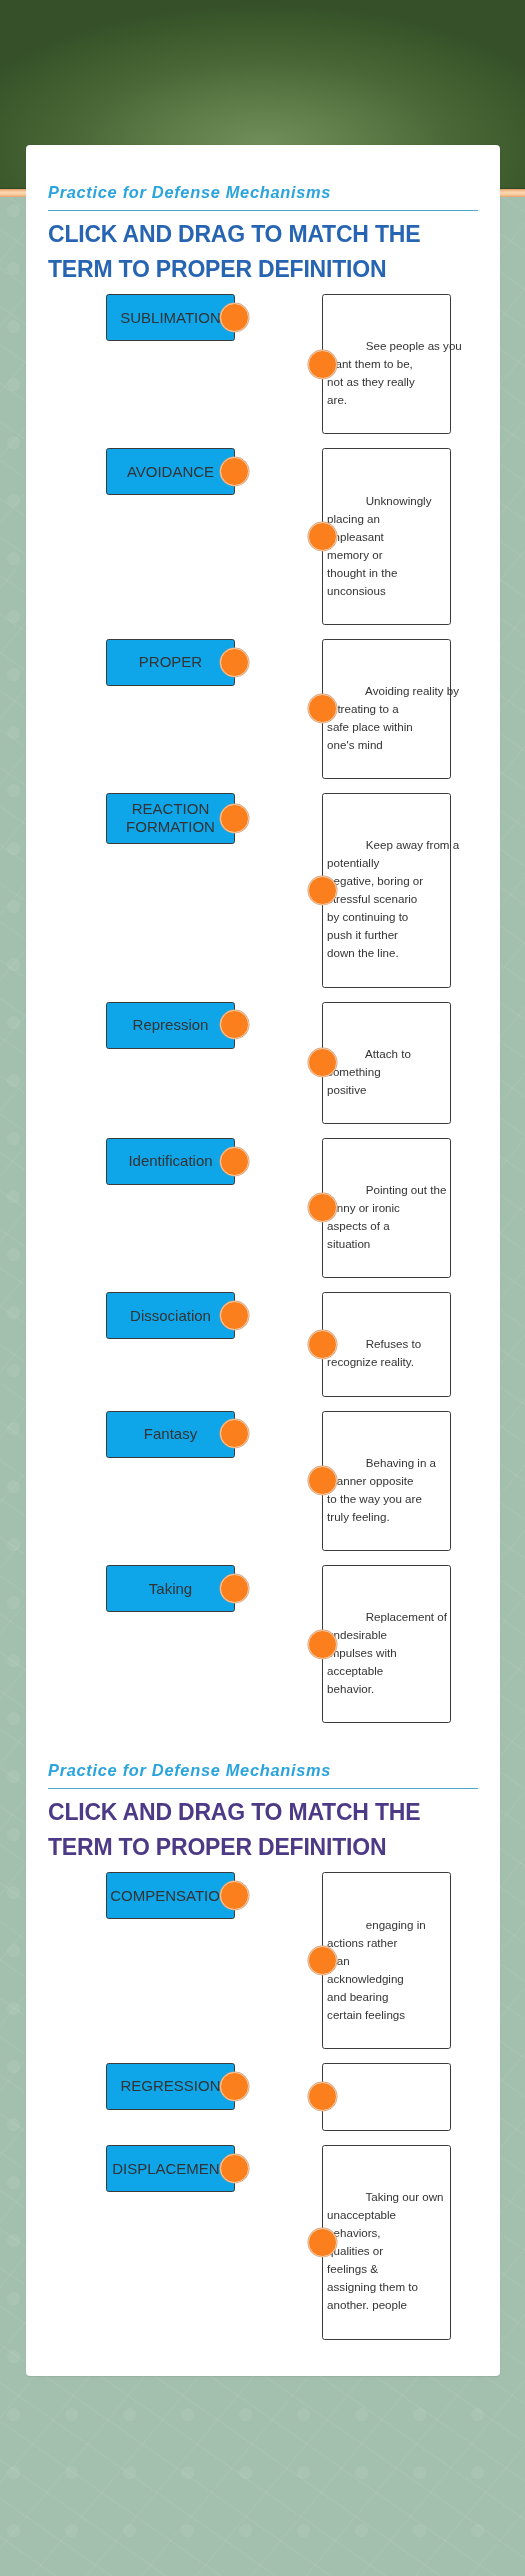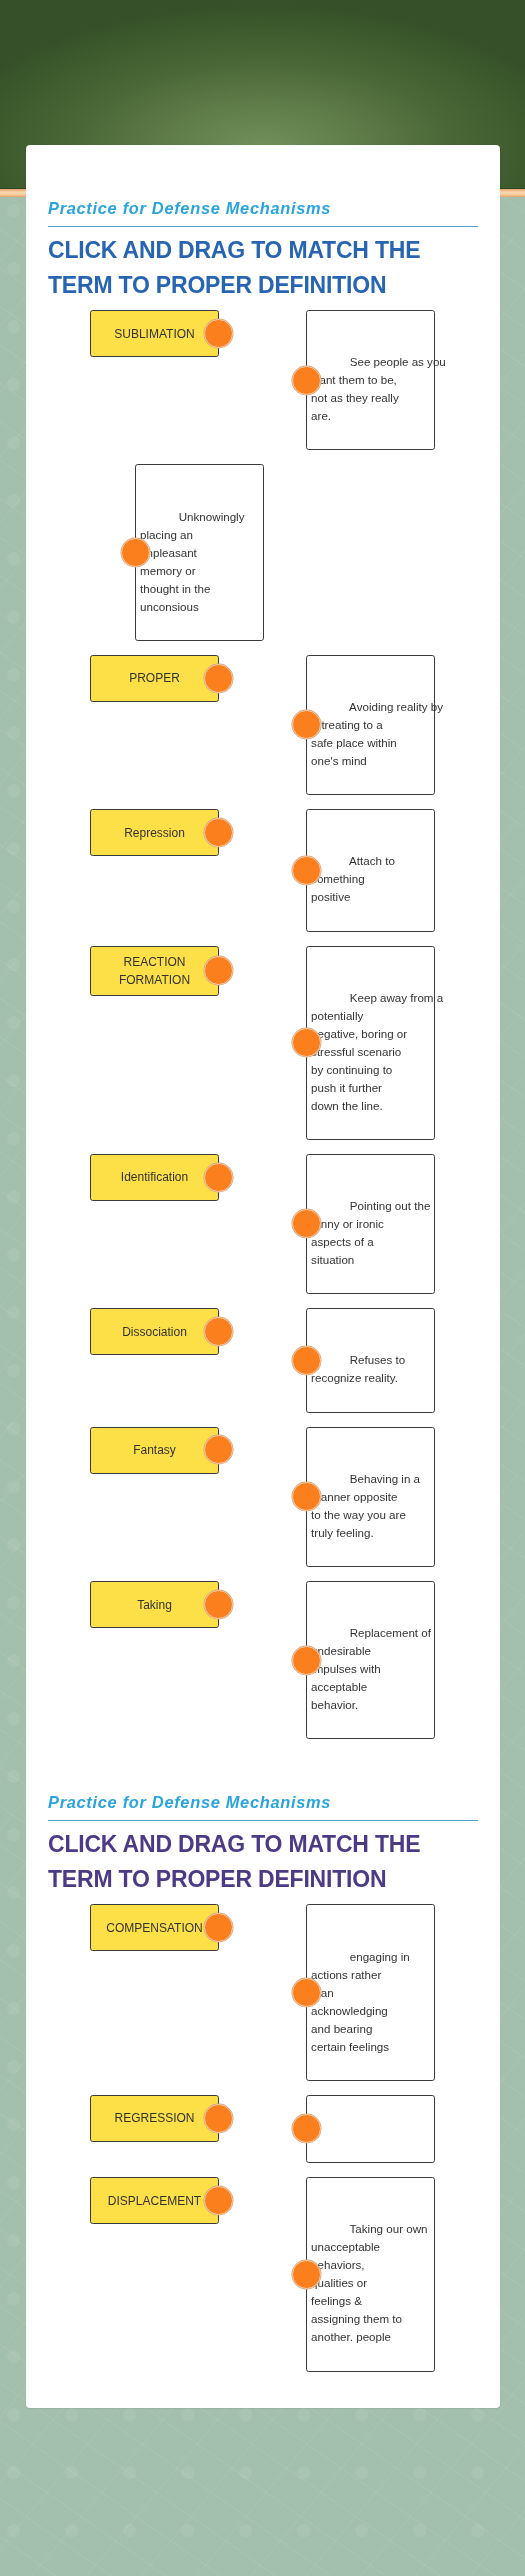--- a/index.html
+++ b/index.html
@@ -24,46 +24,46 @@
         radial-gradient(circle at 13.7px 13.7px, rgba(255,255,255,0.07) 0 6.2px, transparent 6.8px);
       background-size: auto, auto, 58px 58px;
     }
 
     .card {
       position: absolute; left: 26px; top: 145px; width: 474px;
       background: #ffffff; border-radius: 4.1px;
       padding-bottom: 36px;
       box-shadow: 0 0.7px 1.4px rgba(0,0,0,0.08);
     }
-    .section { padding: 53px 22px 0 22px; }
+    .section { padding: 37px 22px 0 22px; }
     .subtitle {
       height: 20.5px; line-height: 20.5px;
       font-family: "Liberation Sans", sans-serif; font-weight: bold; font-style: italic;
       font-size: 16.4px; letter-spacing: 0.7px; color: #2aa4dc;
       white-space: nowrap;
     }
     .divider { margin-top: 7.5px; border-top: 1px solid #4ea5cf; height: 0; }
     .heading {
       margin: 5.5px 0 0 0; font-family: Liberation Sans, sans-serif; font-weight: bold;
       font-size: 23px; line-height: 35px; letter-spacing: -0.2px;
     }
     .heading.blue { color: #2765b3; }
     .heading.purple { color: #4d3a87; }
 
     .rows { margin-top: 7.5px; }
     .row { display: flex; align-items: flex-start; position: relative; }
     .row + .row { margin-top: 14px; }
 
     .term-box {
       position: relative; box-sizing: border-box;
-      margin-left: 42px; width: 129px; min-height: 47px;
+      margin-left: 58px; width: 129px; min-height: 47px;
       padding: 6.2px 5.5px;
-      border: 0.7px solid #3a3a3a; border-radius: 2.7px; background: #fde047;
+      border: 0.7px solid #3a3a3a; border-radius: 2.7px; background: #0ea5e9;
       display: flex; align-items: center; justify-content: center;
-      font-size: 12px; line-height: 18px; color: #333; text-align: center;
+      font-size: 15px; line-height: 18px; color: #333; text-align: center;
       white-space: pre; cursor: grab;
     }
     .def-box {
       position: relative; box-sizing: border-box;
       margin-left: 87px; width: 129px;
       padding: 6.2px 4.1px;
       border: 0.7px solid #3a3a3a; border-radius: 2.7px; background: #fff;
       font-size: 11.6px; line-height: 18px; color: #333; text-align: left;
       white-space: pre;
     }
@@ -101,20 +101,24 @@
           <div class="def-box">
             <span class="handle def-handle"></span>
             <span>See people as you
 want them to be,
 not as they really
 are.</span>
           </div>
         </div>
 
         <div class="row">
+          <div class="term-box">
+            <span>AVOIDANCE</span>
+            <span class="handle term-handle"></span>
+          </div>
           <div class="def-box">
             <span class="handle def-handle"></span>
             <span>Unknowingly
 placing an
 unpleasant
 memory or
 thought in the
 unconsious</span>
           </div>
         </div>
@@ -126,33 +130,20 @@
           </div>
           <div class="def-box">
             <span class="handle def-handle"></span>
             <span>Avoiding reality by
 retreating to a
 safe place within
 one's mind</span>
           </div>
         </div>
 
-
-        <div class="row">
-          <div class="term-box">
-            <span>Repression</span>
-            <span class="handle term-handle"></span>
-          </div>
-          <div class="def-box">
-            <span class="handle def-handle"></span>
-            <span>Attach to
-something
-positive</span>
-          </div>
-        </div>
 
         <div class="row">
           <div class="term-box">
             <span>REACTION
 FORMATION</span>
             <span class="handle term-handle"></span>
           </div>
           <div class="def-box">
             <span class="handle def-handle"></span>
             <span>Keep away from a
@@ -160,20 +151,33 @@
 negative, boring or
 stressful scenario
 by continuing to
 push it further
 down the line.</span>
           </div>
         </div>
 
         <div class="row">
           <div class="term-box">
+            <span>Repression</span>
+            <span class="handle term-handle"></span>
+          </div>
+          <div class="def-box">
+            <span class="handle def-handle"></span>
+            <span>Attach to
+something
+positive</span>
+          </div>
+        </div>
+
+        <div class="row">
+          <div class="term-box">
             <span>Identification</span>
             <span class="handle term-handle"></span>
           </div>
           <div class="def-box">
             <span class="handle def-handle"></span>
             <span>Pointing out the
 funny or ironic
 aspects of a
 situation</span>
           </div>

